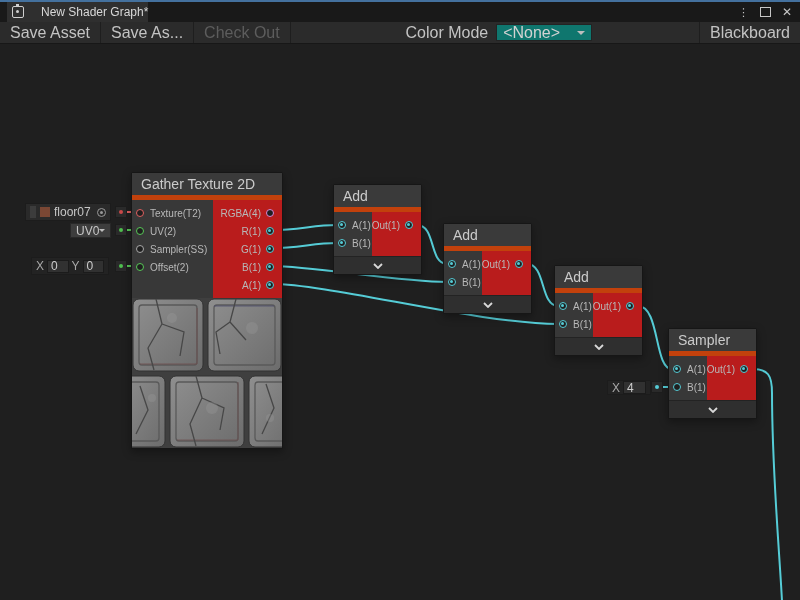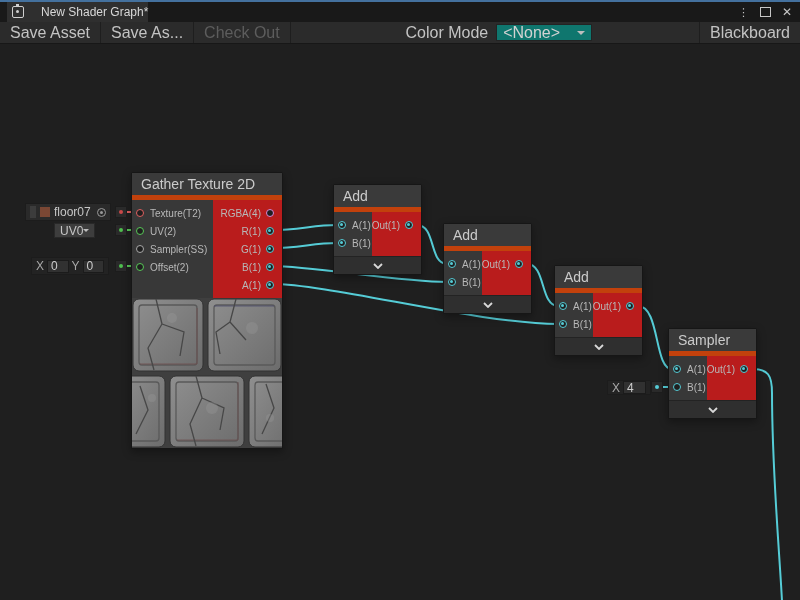--- a/index.html
+++ b/index.html
@@ -67,21 +67,21 @@
   .n-add3{left:554px;top:221px;}
   .n-div {left:668px;top:284px;}
   
   .field{position:absolute;background:#2a2a2a;border:1px solid #1c1c1c;display:flex;align-items:center;
          font-size:12px;color:#c6c6c6;box-sizing:border-box;}
   .tex-field{left:25px;top:159px;width:86px;height:18px;padding:0 4px;gap:4px;}
   .tex-strip{width:6px;height:12px;background:#3c3c3c;flex:none;}
   .swatch{width:10px;height:10px;background:#7a4734;flex:none;}
   .picker{margin-left:auto;width:9px;height:9px;border:1px solid #999;border-radius:50%;position:relative;flex:none;box-sizing:border-box;}
   .picker::after{content:'';position:absolute;left:2px;top:2px;width:3px;height:3px;background:#999;border-radius:50%;}
-  .uv-dd{left:54px;top:179px;width:41px;height:15px;background:#3d3d3d;border:1px solid #282828;
+  .uv-dd{left:70px;top:179px;width:41px;height:15px;background:#3d3d3d;border:1px solid #282828;
          justify-content:space-between;padding:0 5px;}
   .uv-dd .caret{border-left-width:3px;border-right-width:3px;border-top-width:3px;}
   .vec-field{background:#232323;gap:3px;padding:0 4px;color:#a8a8a8;}
   .offset-field{left:31px;top:213px;width:78px;height:18px;}
   .x4-field{left:607px;top:336px;width:44px;height:15px;}
   .numbox{flex:1;height:11px;background:#313131;border:1px solid #1b1b1b;display:flex;align-items:center;
           padding-left:3px;color:#cccccc;min-width:10px;}
   .connector{position:absolute;width:12px;height:12px;background:#2a2a2a;border:1px solid #1c1c1c;
              box-sizing:border-box;display:flex;align-items:center;justify-content:center;}
   .c-tex{left:115px;top:162px;} .c-uv{left:115px;top:180px;} .c-off{left:115px;top:216px;}

